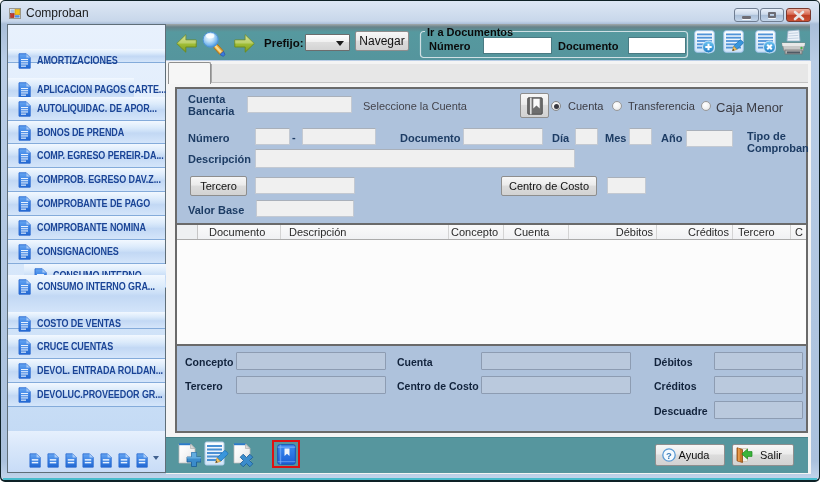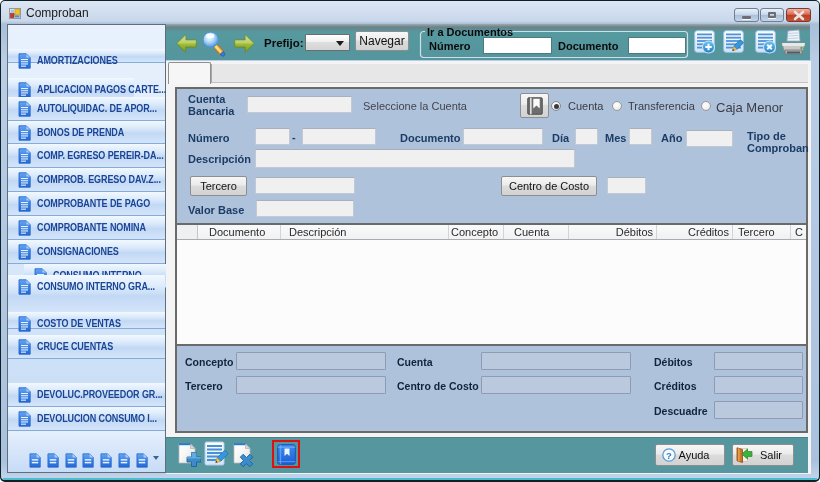--- a/index.html
+++ b/index.html
@@ -242,45 +242,45 @@
           <path d="M8.2 .8l4 4h-4z" fill="#a9ccf8" stroke="#5e97e4" stroke-width="0.5"></path>
           <g fill="#e8f2fe">
             <rect x="3" y="6" width="7" height="1.1"></rect>
             <rect x="3" y="8.2" width="7" height="1.1"></rect>
             <rect x="3" y="10.4" width="7" height="1.1"></rect>
             <rect x="3" y="12.6" width="5" height="1.1"></rect>
           </g>
         </svg>
         <div style="position:absolute;left:29px;top:6px;font-weight:bold;font-size:10px;color:#1a4496;letter-spacing:-0.1px;white-space:nowrap;transform:scaleX(0.9);transform-origin:0 50%">CRUCE CUENTAS</div>
       </div>
+<div style="position:absolute;left:0;top:334.32px;width:157px;height:23.88px;background:linear-gradient(180deg,#f2f8ff 0,#dcebfb 30%,#cbdff7 48%,#c2d8f4 55%,#d4e5fa 100%);border-bottom:1px solid #84abda">
+        <svg style="position:absolute;left:10px;top:4px" width="13" height="16" viewBox="0 0 13 16">
+          <path d="M1 .8h7.2l4 4V15.2H1z" fill="url(#gdoc)" stroke="#2a6ad0" stroke-width="0.9"></path>
+          <path d="M8.2 .8l4 4h-4z" fill="#a9ccf8" stroke="#5e97e4" stroke-width="0.5"></path>
+          <g fill="#e8f2fe">
+            <rect x="3" y="6" width="7" height="1.1"></rect>
+            <rect x="3" y="8.2" width="7" height="1.1"></rect>
+            <rect x="3" y="10.4" width="7" height="1.1"></rect>
+            <rect x="3" y="12.6" width="5" height="1.1"></rect>
+          </g>
+        </svg>
+        <div style="position:absolute;left:29px;top:6px;font-weight:bold;font-size:10px;color:#1a4496;letter-spacing:-0.1px;white-space:nowrap;transform:scaleX(0.9);transform-origin:0 50%">DEVOL. ENTRADA ROLDAN...</div>
+      </div>
 <div style="position:absolute;left:0;top:358.20px;width:157px;height:23.88px;background:linear-gradient(180deg,#f2f8ff 0,#dcebfb 30%,#cbdff7 48%,#c2d8f4 55%,#d4e5fa 100%);border-bottom:1px solid #84abda">
         <svg style="position:absolute;left:10px;top:4px" width="13" height="16" viewBox="0 0 13 16">
           <path d="M1 .8h7.2l4 4V15.2H1z" fill="url(#gdoc)" stroke="#2a6ad0" stroke-width="0.9"></path>
           <path d="M8.2 .8l4 4h-4z" fill="#a9ccf8" stroke="#5e97e4" stroke-width="0.5"></path>
           <g fill="#e8f2fe">
             <rect x="3" y="6" width="7" height="1.1"></rect>
             <rect x="3" y="8.2" width="7" height="1.1"></rect>
             <rect x="3" y="10.4" width="7" height="1.1"></rect>
             <rect x="3" y="12.6" width="5" height="1.1"></rect>
           </g>
         </svg>
         <div style="position:absolute;left:29px;top:6px;font-weight:bold;font-size:10px;color:#1a4496;letter-spacing:-0.1px;white-space:nowrap;transform:scaleX(0.9);transform-origin:0 50%">DEVOLUC.PROVEEDOR GR...</div>
-      </div>
-<div style="position:absolute;left:0;top:382.08px;width:157px;height:23.88px;background:linear-gradient(180deg,#f2f8ff 0,#dcebfb 30%,#cbdff7 48%,#c2d8f4 55%,#d4e5fa 100%);border-bottom:1px solid #84abda">
-        <svg style="position:absolute;left:10px;top:4px" width="13" height="16" viewBox="0 0 13 16">
-          <path d="M1 .8h7.2l4 4V15.2H1z" fill="url(#gdoc)" stroke="#2a6ad0" stroke-width="0.9"></path>
-          <path d="M8.2 .8l4 4h-4z" fill="#a9ccf8" stroke="#5e97e4" stroke-width="0.5"></path>
-          <g fill="#e8f2fe">
-            <rect x="3" y="6" width="7" height="1.1"></rect>
-            <rect x="3" y="8.2" width="7" height="1.1"></rect>
-            <rect x="3" y="10.4" width="7" height="1.1"></rect>
-            <rect x="3" y="12.6" width="5" height="1.1"></rect>
-          </g>
-        </svg>
-        <div style="position:absolute;left:29px;top:6px;font-weight:bold;font-size:10px;color:#1a4496;letter-spacing:-0.1px;white-space:nowrap;transform:scaleX(0.9);transform-origin:0 50%">DEVOLUCION CONSUMO I...</div>
       </div>
 <div style="position:absolute;left:0;top:406px;width:157px;height:41px;background:linear-gradient(180deg,#e6f0fd 0,#d8e7fa 40%,#c8dcf7 100%)"></div>
 <div style="position:absolute;left:21px;top:428px"><svg width="12" height="15" viewBox="0 0 13 16">
           <path d="M1 .8h7.2l4 4V15.2H1z" fill="url(#gdoc)" stroke="#2a6ad0" stroke-width="0.9"></path>
           <path d="M8.2 .8l4 4h-4z" fill="#a9ccf8"></path>
           <g fill="#e8f2fe">
             <rect x="3" y="6.5" width="7" height="1.6"></rect>
             <rect x="3" y="9.5" width="7" height="1.6"></rect>
           </g>
         </svg></div>

